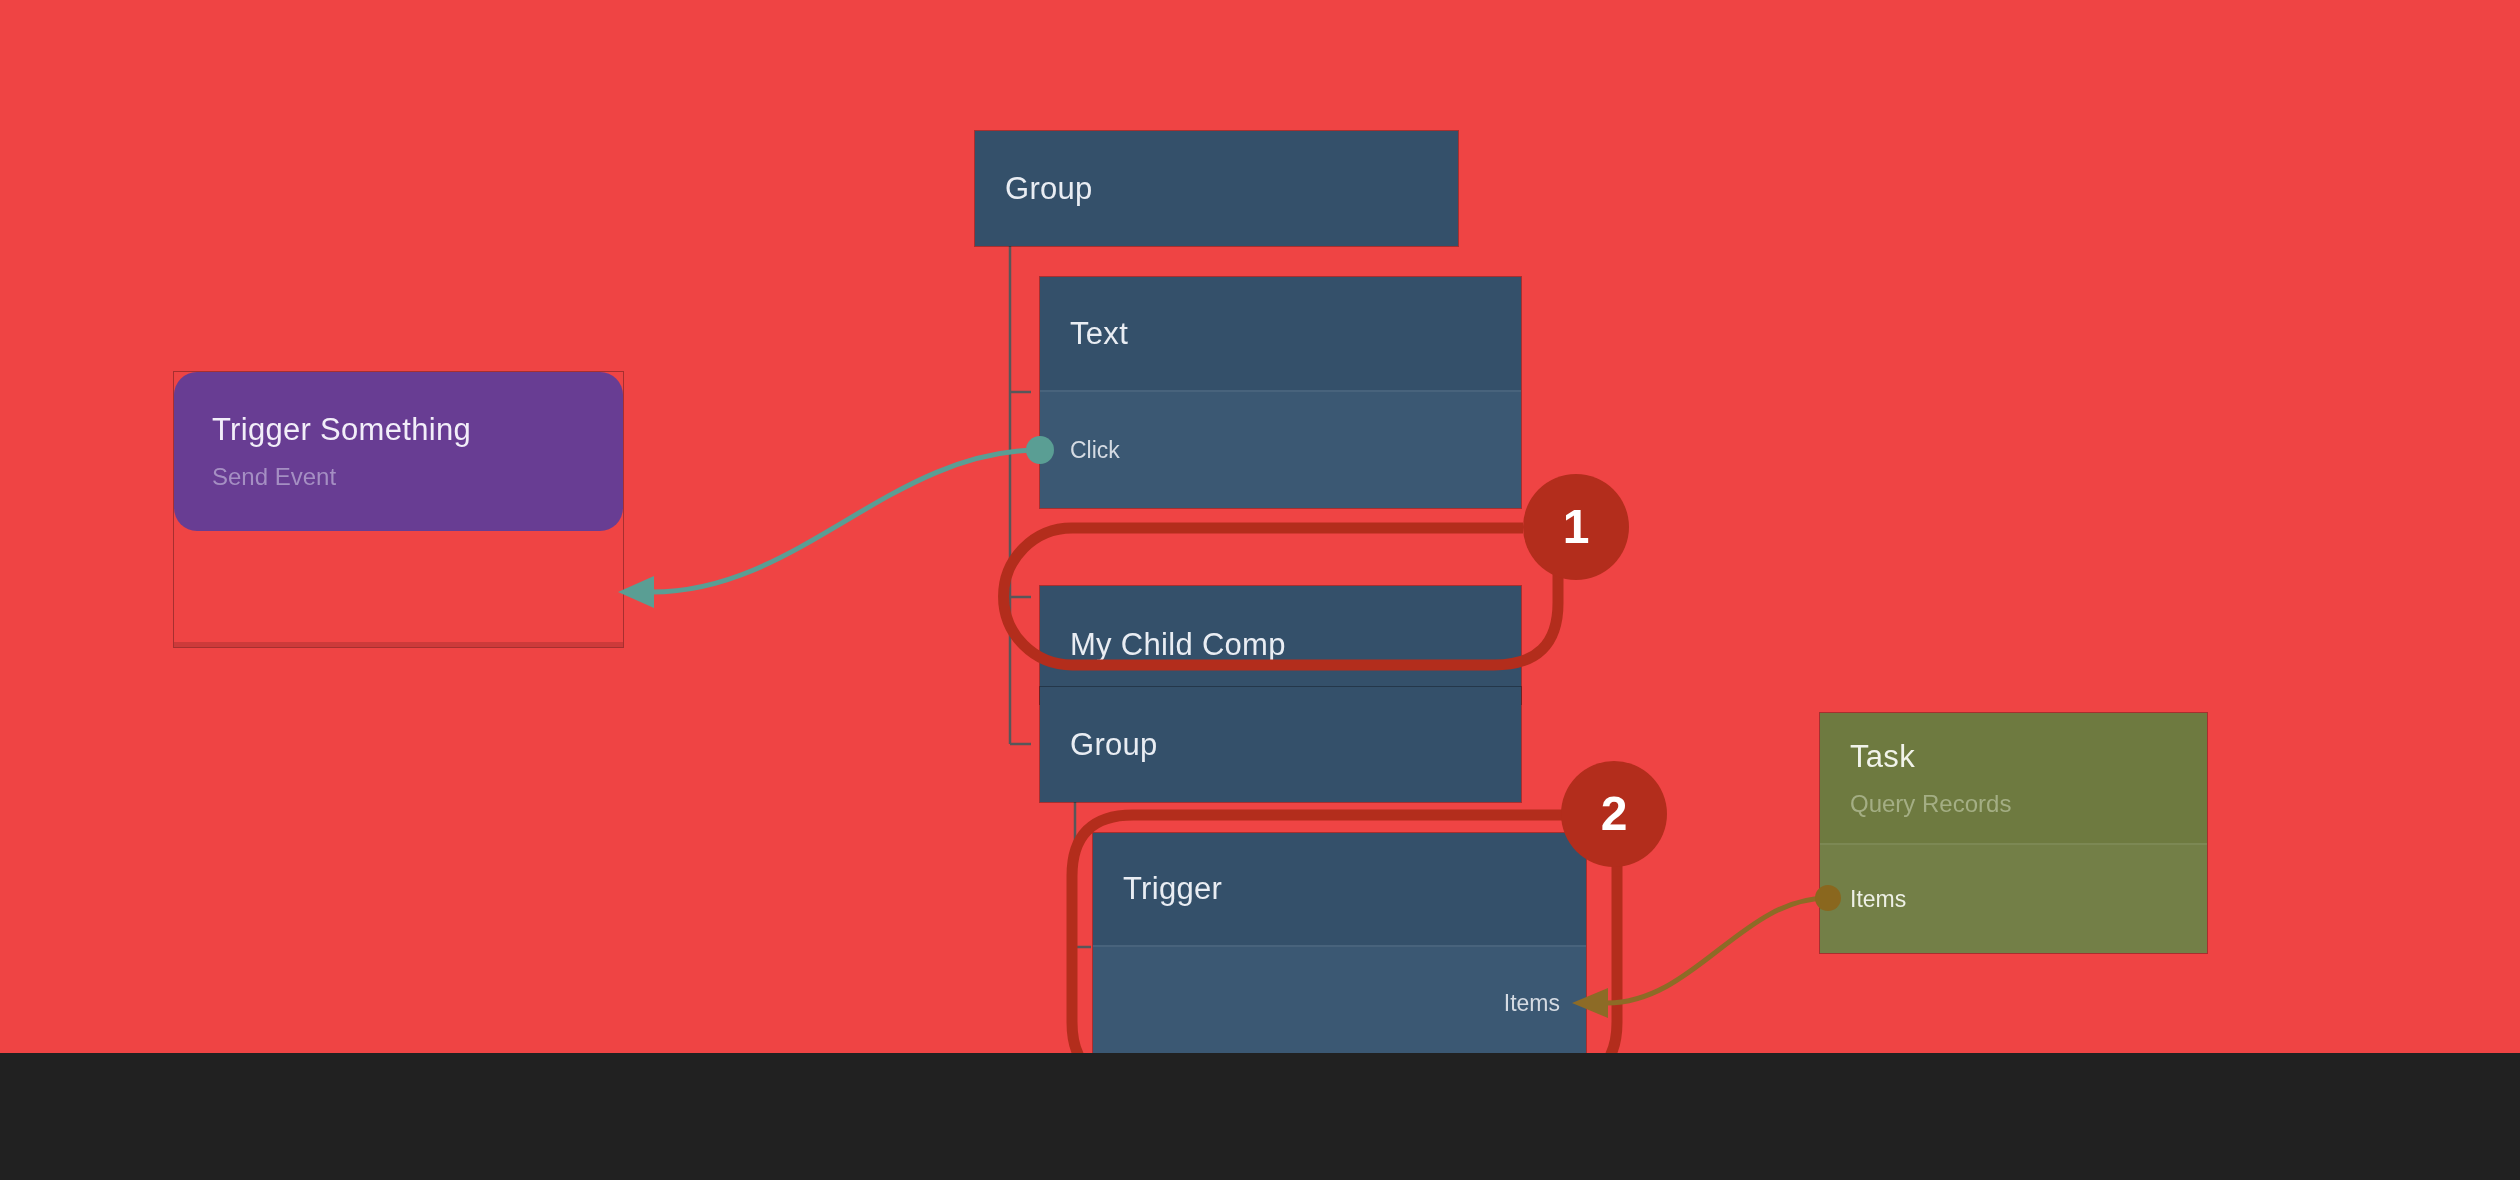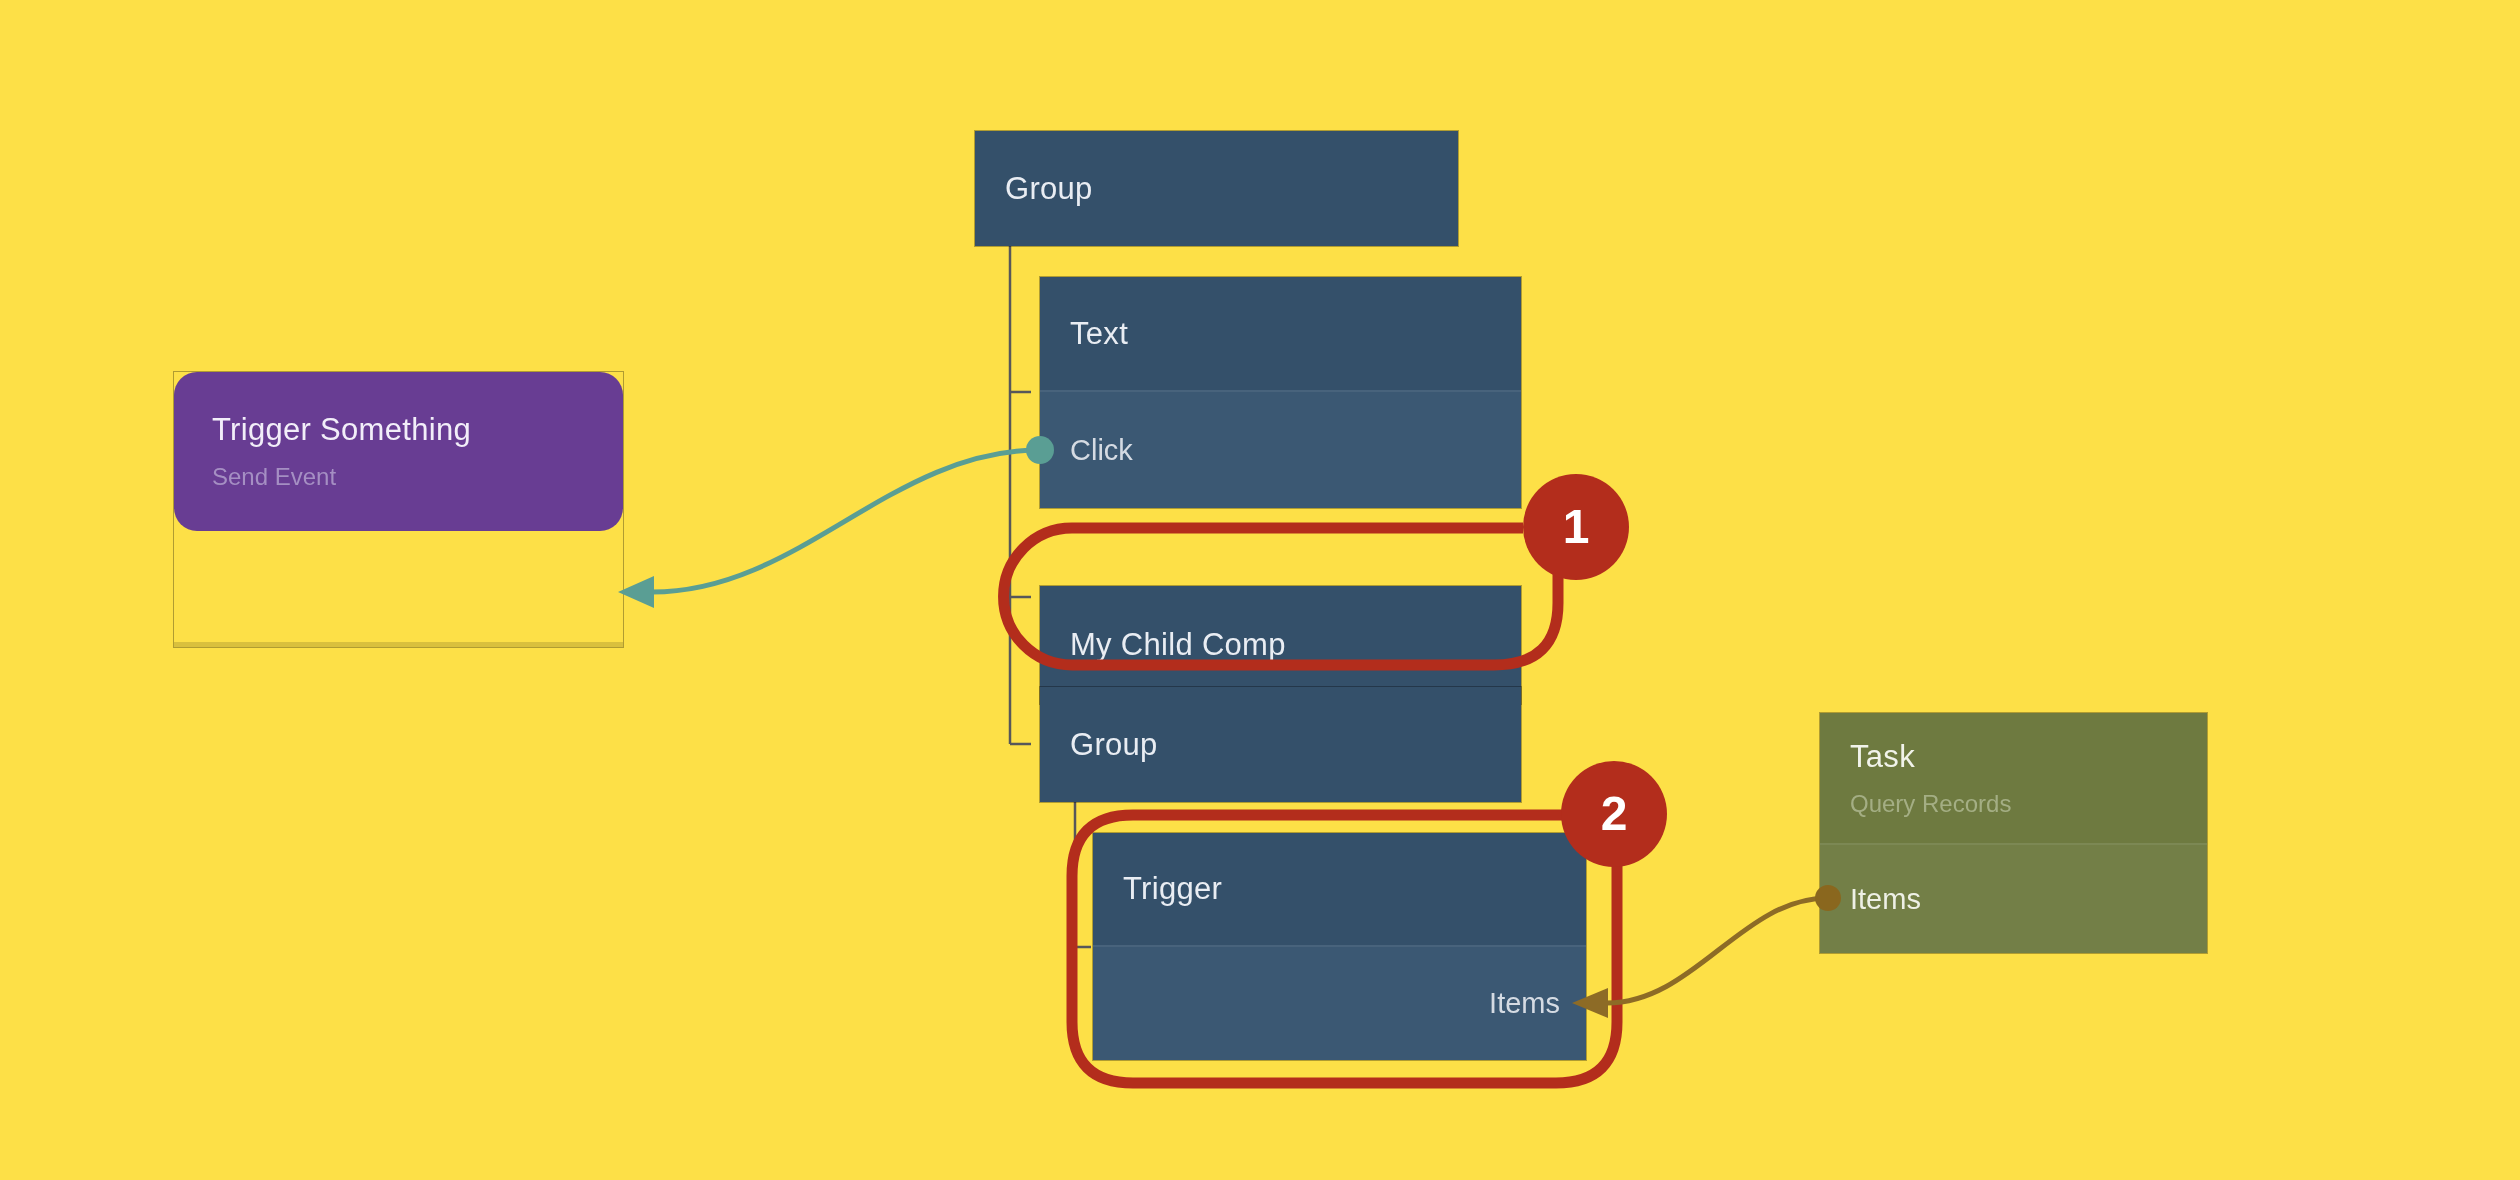--- a/index.html
+++ b/index.html
@@ -1,19 +1,19 @@
 <!DOCTYPE html>
 <html><head>
 <meta charset="utf-8">
 <style>
   html,body{margin:0;padding:0;background:#212121;}
   .canvas{
     position:relative;
-    width:2520px;height:1180px;
-    background:#fde047;
+    width:2520px;height:1053px;
+    background:#ef4444;
     font-family:"Liberation Sans", sans-serif;
     overflow:hidden;
   }
   .layer{position:absolute;left:0;top:0;width:2520px;height:1180px;}
   .node{
     position:absolute;
     display:flex;
     flex-direction:column;
     box-shadow:0 0 0 1px rgba(0,0,0,0.30), inset 0 -5px 0 rgba(0,0,0,0.14);
   }
@@ -24,21 +24,21 @@
   }
   .node .title{
     font-size:31px;color:#e9edf3;letter-spacing:0.3px;
   }
   .node .subtitle{
     font-size:24px;margin-top:15px;
   }
   .node .body{
     display:flex;align-items:center;
     border-top:2px solid rgba(255,255,255,0.07);
-    font-size:29px;color:#d5dbe3;
+    font-size:23px;color:#d5dbe3;
   }
   .body.port-left{justify-content:flex-start;padding-left:30px;}
   .body.port-right{justify-content:flex-end;padding-right:26px;}
 
   
   .blue-hdr{background:#34506a;}
   .blue .body{background:#3b5873;}
 
   
   .purple-hdr{background:#683d93;border-radius:23px;}

